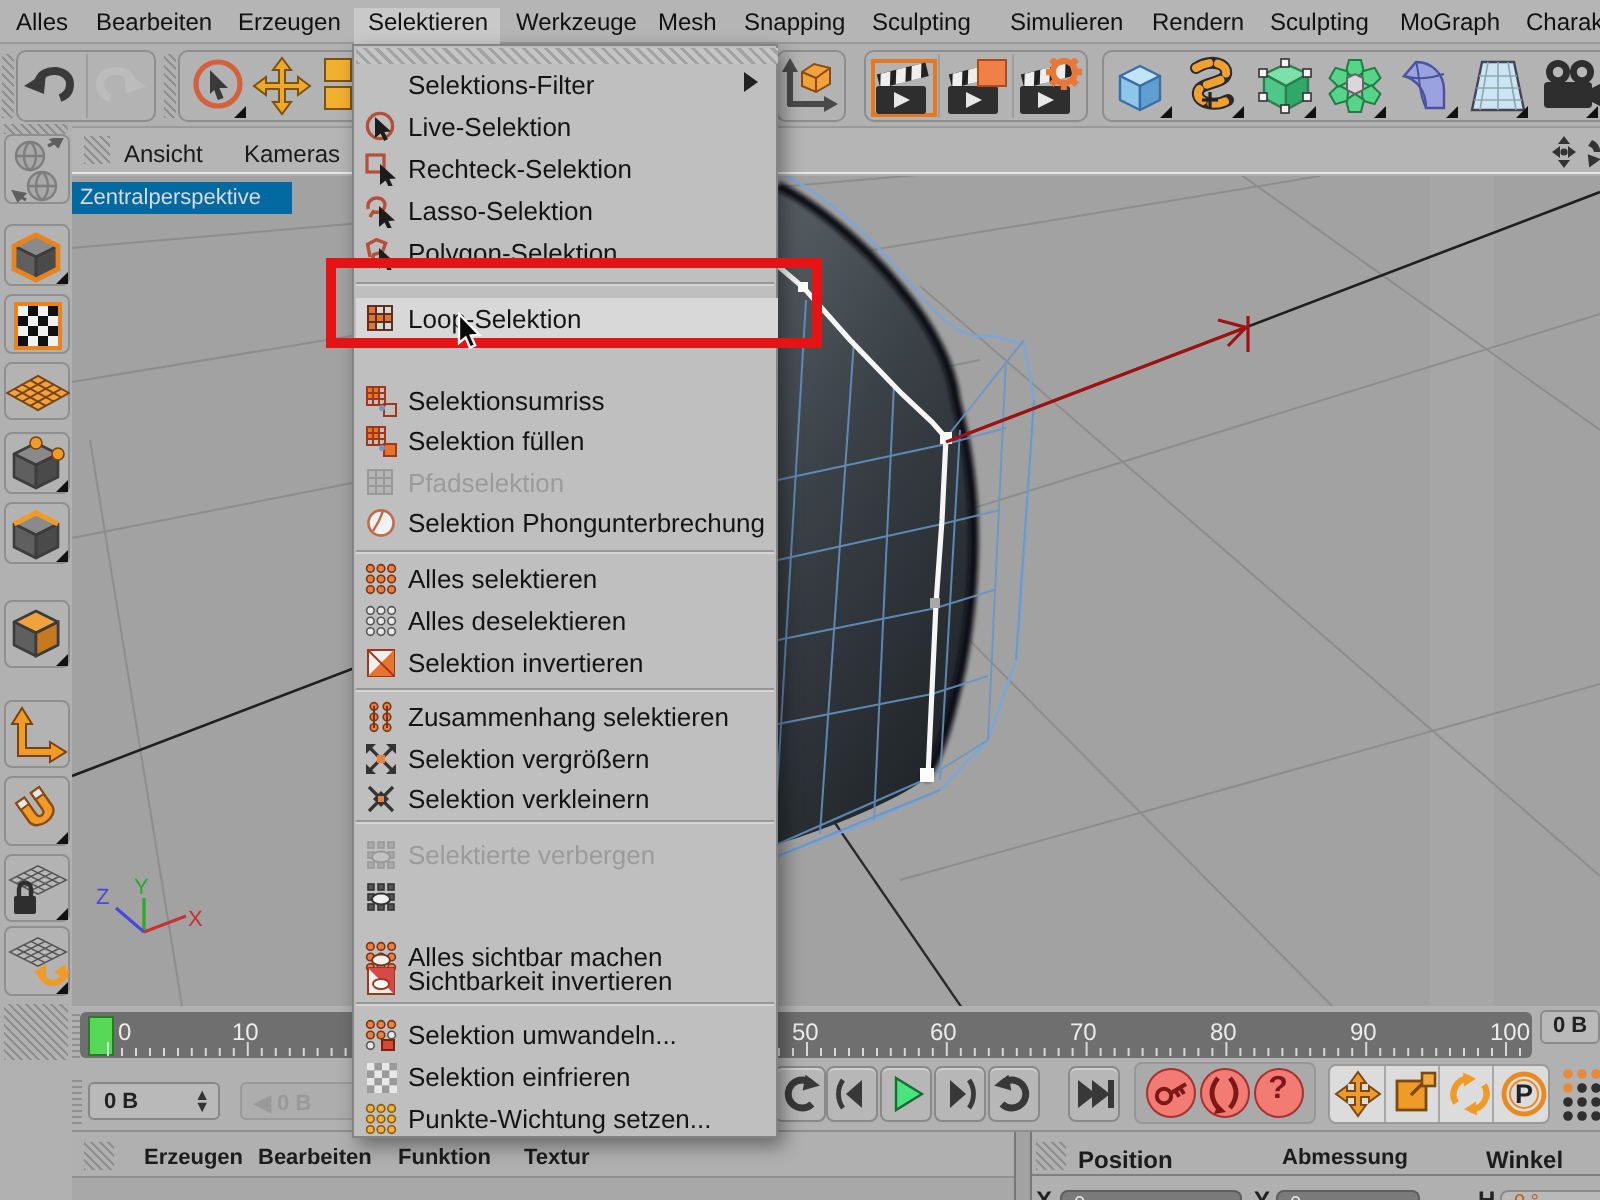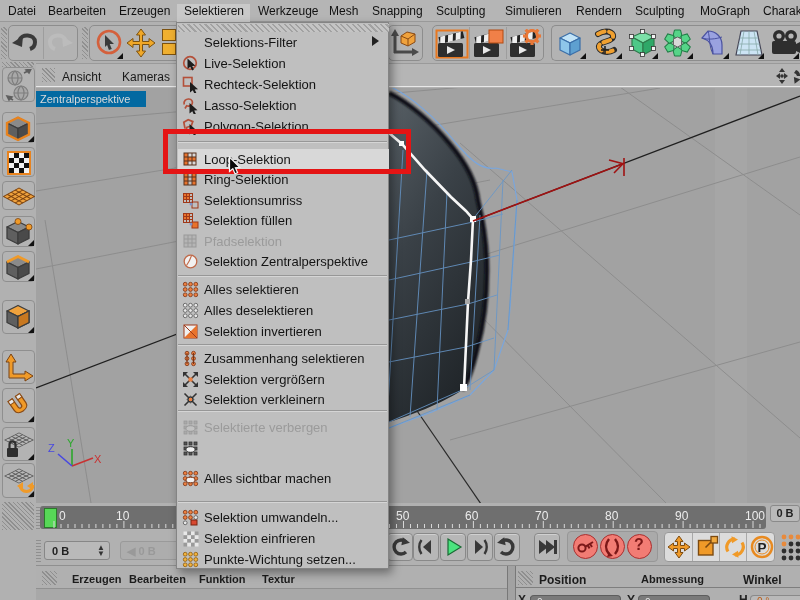--- a/index.html
+++ b/index.html
@@ -35,21 +35,21 @@
 .mi .ic { position:absolute; left:5px; top:2px; width:17px; height:17px; }
 .mi.dis .t { color:#9b9b9b; }
 .msep { position:absolute; left:1px; width:209px; height:1px; background:#979797; box-shadow:0 1px 0 #d5d5d5; }
 #mhl { position:absolute; left:1px; top:126px; width:211px; height:21px; background:#d8d8d8; }
 
 #redrect { position:absolute; left:163px; top:129px; width:248px; height:45px; border:5px solid #e41414; z-index:60; }
 </style>
 </head>
 <body>
 <div id="menubar">
-  <span style="left:8px">Datei</span>
+  <span style="left:8px">Alles</span>
   <span style="left:48px">Bearbeiten</span>
   <span style="left:119px">Erzeugen</span>
   <span id="selbox"></span>
   <span style="left:184px;z-index:2">Selektieren</span>
   <span style="left:258px">Werkzeuge</span>
   <span style="left:329px">Mesh</span>
   <span style="left:372px">Snapping</span>
   <span style="left:436px">Sculpting</span>
   <span style="left:505px">Simulieren</span>
   <span style="left:576px">Rendern</span>
@@ -786,34 +786,20 @@
         <g stroke="#58321e" stroke-width="1">
           <rect x="2" y="2" width="12" height="12" fill="none"></rect>
           <line x1="2" y1="6" x2="14" y2="6"></line>
           <line x1="2" y1="10" x2="14" y2="10"></line>
           <line x1="6" y1="2" x2="6" y2="14"></line>
           <line x1="10" y1="2" x2="10" y2="14"></line>
         </g>
       </svg>
       <span class="t">Loop-Selektion</span>
     </div>
-<div class="mi" style="top:146.0px">
-      <svg class="ic" width="17" height="17" viewBox="0 0 17 17">
-        <rect x="2" y="2" width="4" height="12" fill="#e8732c"></rect>
-        <rect x="10" y="2" width="4" height="12" fill="#e8732c"></rect>
-        <g stroke="#58321e" stroke-width="1">
-          <rect x="2" y="2" width="12" height="12" fill="none"></rect>
-          <line x1="2" y1="6" x2="14" y2="6"></line>
-          <line x1="2" y1="10" x2="14" y2="10"></line>
-          <line x1="6" y1="2" x2="6" y2="14"></line>
-          <line x1="10" y1="2" x2="10" y2="14"></line>
-        </g>
-      </svg>
-      <span class="t">Ring-Selektion</span>
-    </div>
 <div class="mi" style="top:166.5px">
       <svg class="ic" width="17" height="17" viewBox="0 0 17 17">
         <rect x="1.5" y="1.5" width="6" height="6" fill="#e8732c"></rect>
         <g stroke="#a03818" stroke-width="1">
           <rect x="1.5" y="1.5" width="9" height="9" fill="none"></rect>
           <line x1="1.5" y1="4.5" x2="10.5" y2="4.5"></line>
           <line x1="1.5" y1="7.5" x2="10.5" y2="7.5"></line>
           <line x1="4.5" y1="1.5" x2="4.5" y2="10.5"></line>
           <line x1="7.5" y1="1.5" x2="7.5" y2="10.5"></line>
         </g>
@@ -847,21 +833,21 @@
           <line x1="10" y1="2" x2="10" y2="14"></line>
         </g>
       </svg>
       <span class="t">Pfadselektion</span>
     </div>
 <div class="mi" style="top:228.0px">
       <svg class="ic" width="17" height="17" viewBox="0 0 17 17">
         <circle cx="8.5" cy="8.5" r="6.3" fill="#f1f1f1" stroke="#c06a4a" stroke-width="1.3"></circle>
         <path d="M4.5 12.5 C7 9 8 7 9.5 2.6" stroke="#c06a4a" stroke-width="1.2" fill="none"></path>
       </svg>
-      <span class="t">Selektion Zentralperspektive</span>
+      <span class="t">Selektion Phongunterbrechung</span>
     </div>
 <div class="mi" style="top:256.0px">
       <svg class="ic" width="17" height="17" viewBox="0 0 17 17">
         <circle cx="3.2" cy="3.2" r="1.9" fill="#ec8040" stroke="#7a3416" stroke-width="0.8"></circle>
         <circle cx="8.5" cy="3.2" r="1.9" fill="#ec8040" stroke="#7a3416" stroke-width="0.8"></circle>
         <circle cx="13.8" cy="3.2" r="1.9" fill="#ec8040" stroke="#7a3416" stroke-width="0.8"></circle>
         <circle cx="3.2" cy="8.5" r="1.9" fill="#ec8040" stroke="#7a3416" stroke-width="0.8"></circle>
         <circle cx="8.5" cy="8.5" r="1.9" fill="#ec8040" stroke="#7a3416" stroke-width="0.8"></circle>
         <circle cx="13.8" cy="8.5" r="1.9" fill="#ec8040" stroke="#7a3416" stroke-width="0.8"></circle>
         <circle cx="3.2" cy="13.8" r="1.9" fill="#ec8040" stroke="#7a3416" stroke-width="0.8"></circle>
@@ -979,20 +965,28 @@
         <circle cx="13.8" cy="3.2" r="1.9" fill="#ec8040" stroke="#7a3416" stroke-width="0.8"></circle>
         <circle cx="3.2" cy="8.5" r="1.9" fill="#ec8040" stroke="#7a3416" stroke-width="0.8"></circle>
         <circle cx="8.5" cy="8.5" r="1.9" fill="#ec8040" stroke="#7a3416" stroke-width="0.8"></circle>
         <circle cx="13.8" cy="8.5" r="1.9" fill="#ec8040" stroke="#7a3416" stroke-width="0.8"></circle>
         <circle cx="3.2" cy="13.8" r="1.9" fill="#ec8040" stroke="#7a3416" stroke-width="0.8"></circle>
         <circle cx="8.5" cy="13.8" r="1.9" fill="#ec8040" stroke="#7a3416" stroke-width="0.8"></circle>
         <circle cx="13.8" cy="13.8" r="1.9" fill="#ec8040" stroke="#7a3416" stroke-width="0.8"></circle>
         <ellipse cx="8.5" cy="10" rx="4.5" ry="2.8" fill="#f0f0f0" stroke="#7a3416"></ellipse>
       </svg>
       <span class="t">Alles sichtbar machen</span>
+    </div>
+<div class="mi" style="top:456.5px">
+      <svg class="ic" width="17" height="17" viewBox="0 0 17 17">
+        <rect x="2" y="2" width="13" height="13" fill="#f0f0f0" stroke="#a03818"></rect>
+        <path d="M2 2 L15 2 L15 15 Z" fill="#d84848"></path>
+        <ellipse cx="8.5" cy="10" rx="4" ry="2.5" fill="#fff" stroke="#a03818"></ellipse>
+      </svg>
+      <span class="t">Sichtbarkeit invertieren</span>
     </div>
 <div class="mi" style="top:484.0px">
       <svg class="ic" width="17" height="17" viewBox="0 0 17 17">
         <g fill="#ec8040" stroke="#7a3416" stroke-width="0.8">
           <circle cx="3.2" cy="3.2" r="1.9"></circle>
           <circle cx="8.5" cy="3.2" r="1.9"></circle>
           <circle cx="13.8" cy="3.2" r="1.9"></circle>
           <circle cx="3.2" cy="8.5" r="1.9"></circle>
           <circle cx="8.5" cy="8.5" r="1.9"></circle>
         </g>

